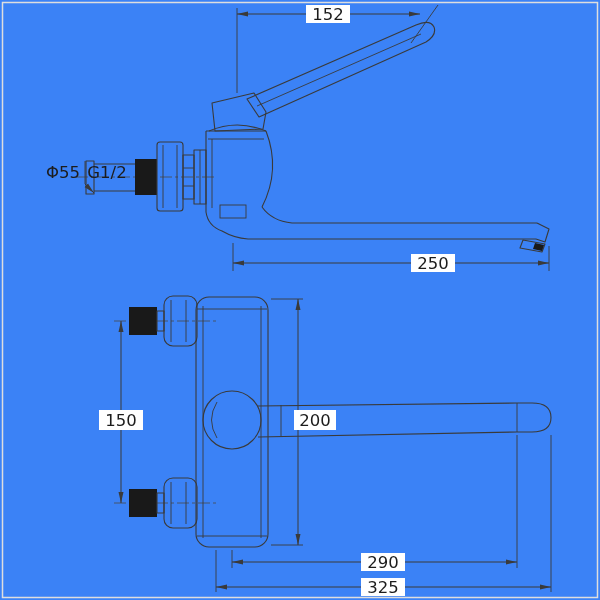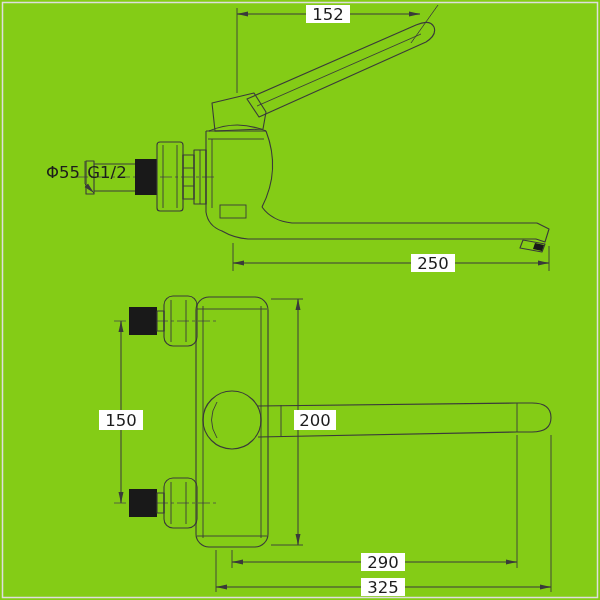--- a/index.html
+++ b/index.html
@@ -1,16 +1,16 @@
 <!DOCTYPE html>
 <html><head>
 <meta charset="utf-8">
 <style>
   html,body{margin:0;padding:0;background:#ffffff}
-  .canvas{position:relative;width:600px;height:600px;background:#84cc16;overflow:hidden;
+  .canvas{position:relative;width:600px;height:600px;background:#3b82f6;overflow:hidden;
           font-family:"DejaVu Sans", sans-serif}
   svg{display:block}
   .ln{stroke:#3a3a3a;stroke-width:1.1;fill:none;stroke-linejoin:round;stroke-linecap:butt}
   .thin{stroke:#3a3a3a;stroke-width:0.9;fill:none}
   .dark{fill:#191919;stroke:none}
   .cl{stroke:#4a4a4a;stroke-width:0.8;fill:none;stroke-dasharray:12 3 3 3}
   .dim{stroke:#3a3a3a;stroke-width:1;fill:none}
   .dimtext{font-size:16.5px;fill:#1c1c1c;text-anchor:middle;dominant-baseline:central}
   .bg{fill:#ffffff;stroke:none}
   .frame{fill:none;stroke:#dedede;stroke-width:1.5}

